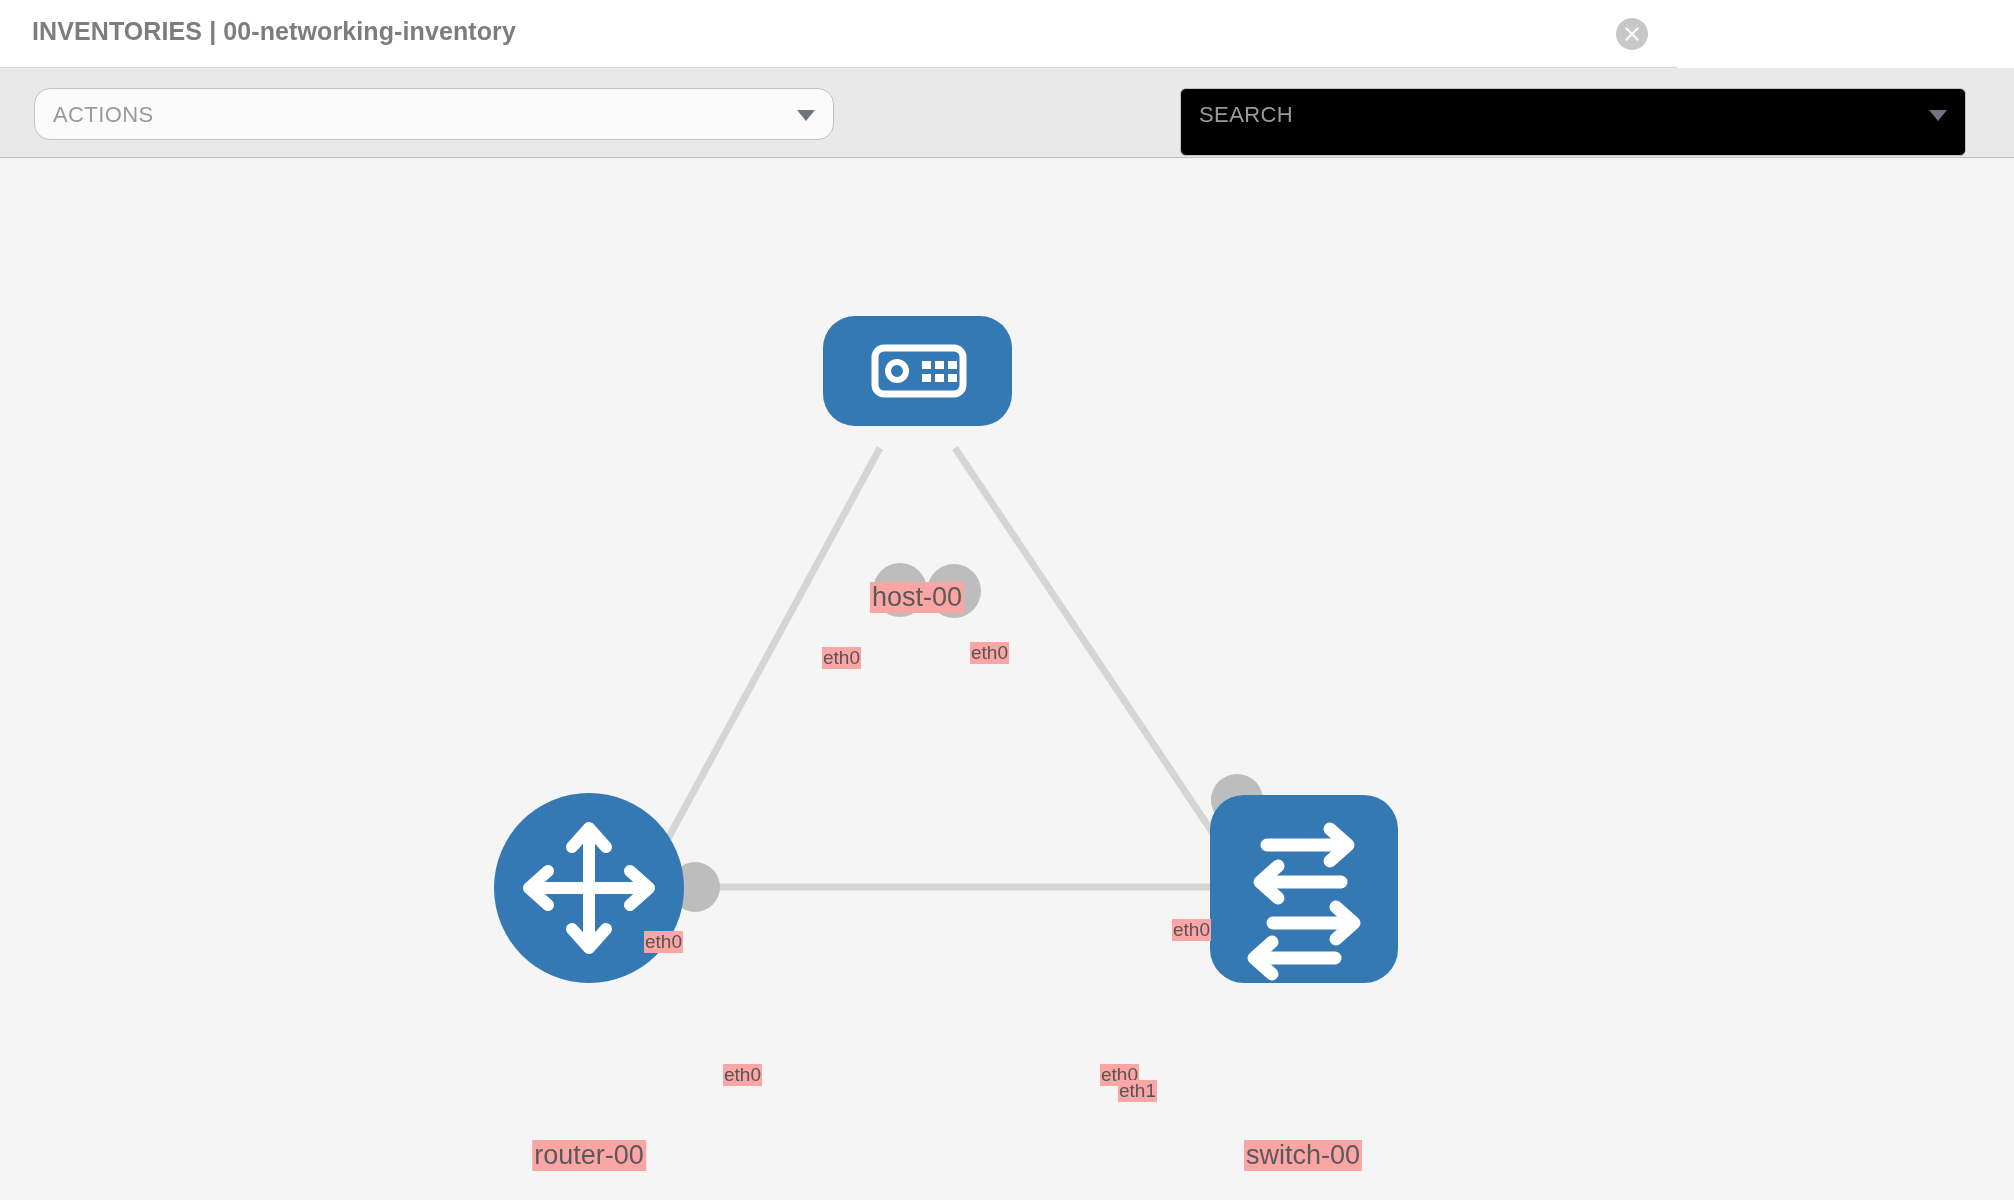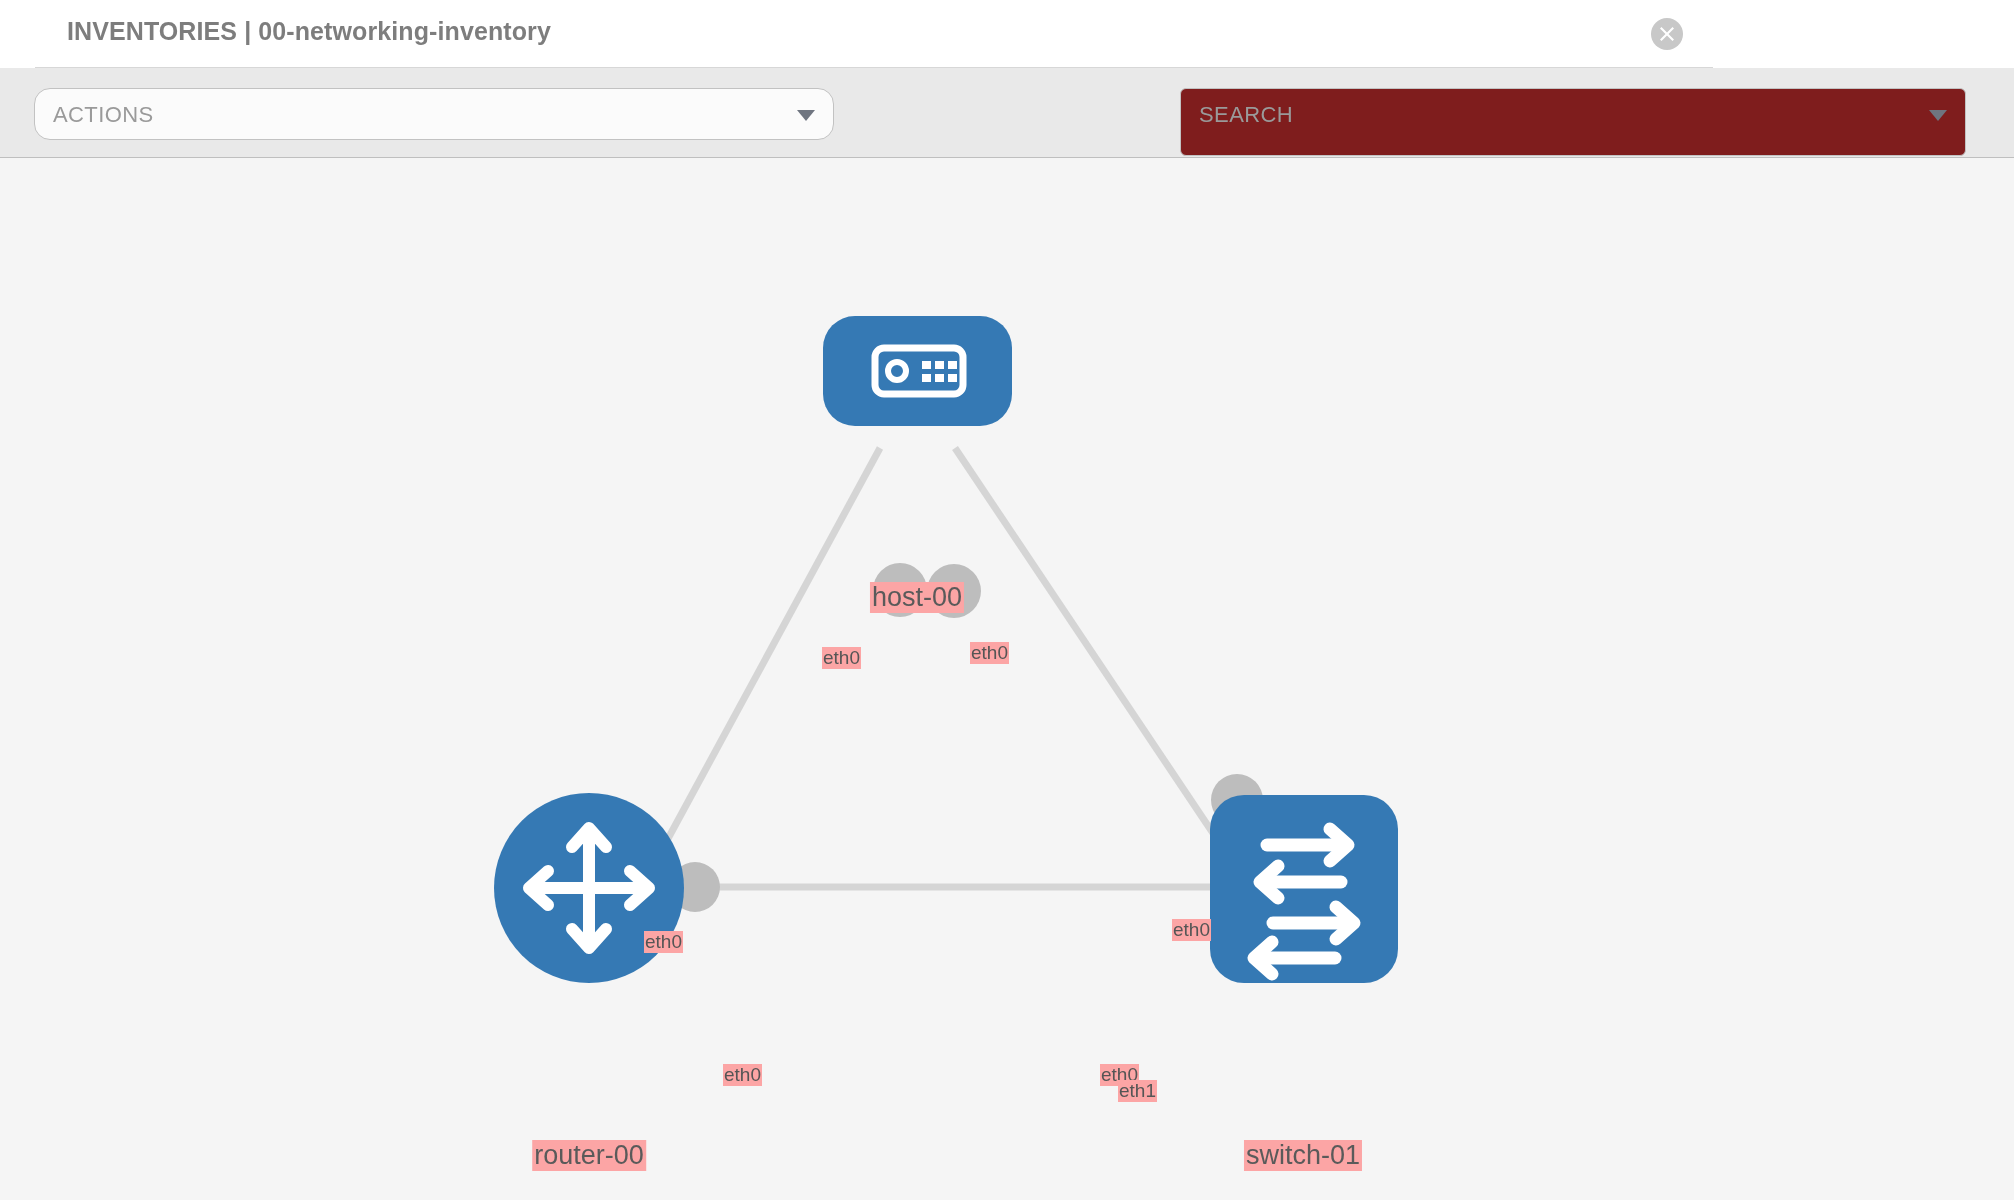--- a/index.html
+++ b/index.html
@@ -19,21 +19,20 @@
 
   
   .header {
     position: absolute;
     top: 0; left: 0;
     width: 1678px;
     height: 68px;
     background: #ffffff;
     border-bottom: 1px solid #d7d7d7;
     box-sizing: border-box;
-    margin-left: 35px;
   }
   .page-title {
     position: absolute;
     left: 32px;
     top: 17px;
     font-size: 25px;
     font-weight: bold;
     color: #7d7d7d;
     letter-spacing: 0.1px;
     white-space: nowrap;
@@ -99,21 +98,21 @@
   }
   .tool-icon.wrench { left: 1043px; }
   .tool-icon.key    { left: 1113px; }
 
   .search-box {
     position: absolute;
     left: 1180px;
     top: 20px;
     width: 786px;
     height: 68px;
-    background: #7f1d1d;
+    background: #000000;
     border: 1px solid #c2c2c2;
     border-radius: 6px;
     box-sizing: border-box;
   }
   .search-box .label {
     position: absolute;
     left: 18px;
     top: 13px;
     font-size: 22px;
     color: #9a9a9a;
@@ -254,21 +253,21 @@
           <path d="M1273 765 L1351 765"></path>
           <path d="M1336 749 L1354 765 L1336 781"></path>
           <path d="M1335 800 L1257 800"></path>
           <path d="M1272 784 L1254 800 L1272 816"></path>
         </g>
       </g>
     </svg>
 
     <div class="node-label" style="left:917px; top:424px;">host-00</div>
     <div class="node-label" style="left:589px; top:982px;">router-00</div>
-    <div class="node-label" style="left:1303px; top:982px;">switch-01</div>
+    <div class="node-label" style="left:1303px; top:982px;">switch-00</div>
 
     <div class="iface-label" style="left:822px; top:447px;">eth0</div>
     <div class="iface-label" style="left:970px; top:442px;">eth0</div>
     <div class="iface-label" style="left:644px; top:731px;">eth0</div>
     <div class="iface-label" style="left:1172px; top:719px;">eth0</div>
     <div class="iface-label" style="left:723px; top:864px;">eth0</div>
     <div class="iface-label" style="left:1100px; top:864px;">eth0</div>
     <div class="iface-label" style="left:1118px; top:880px;">eth1</div>
 
   </div>

